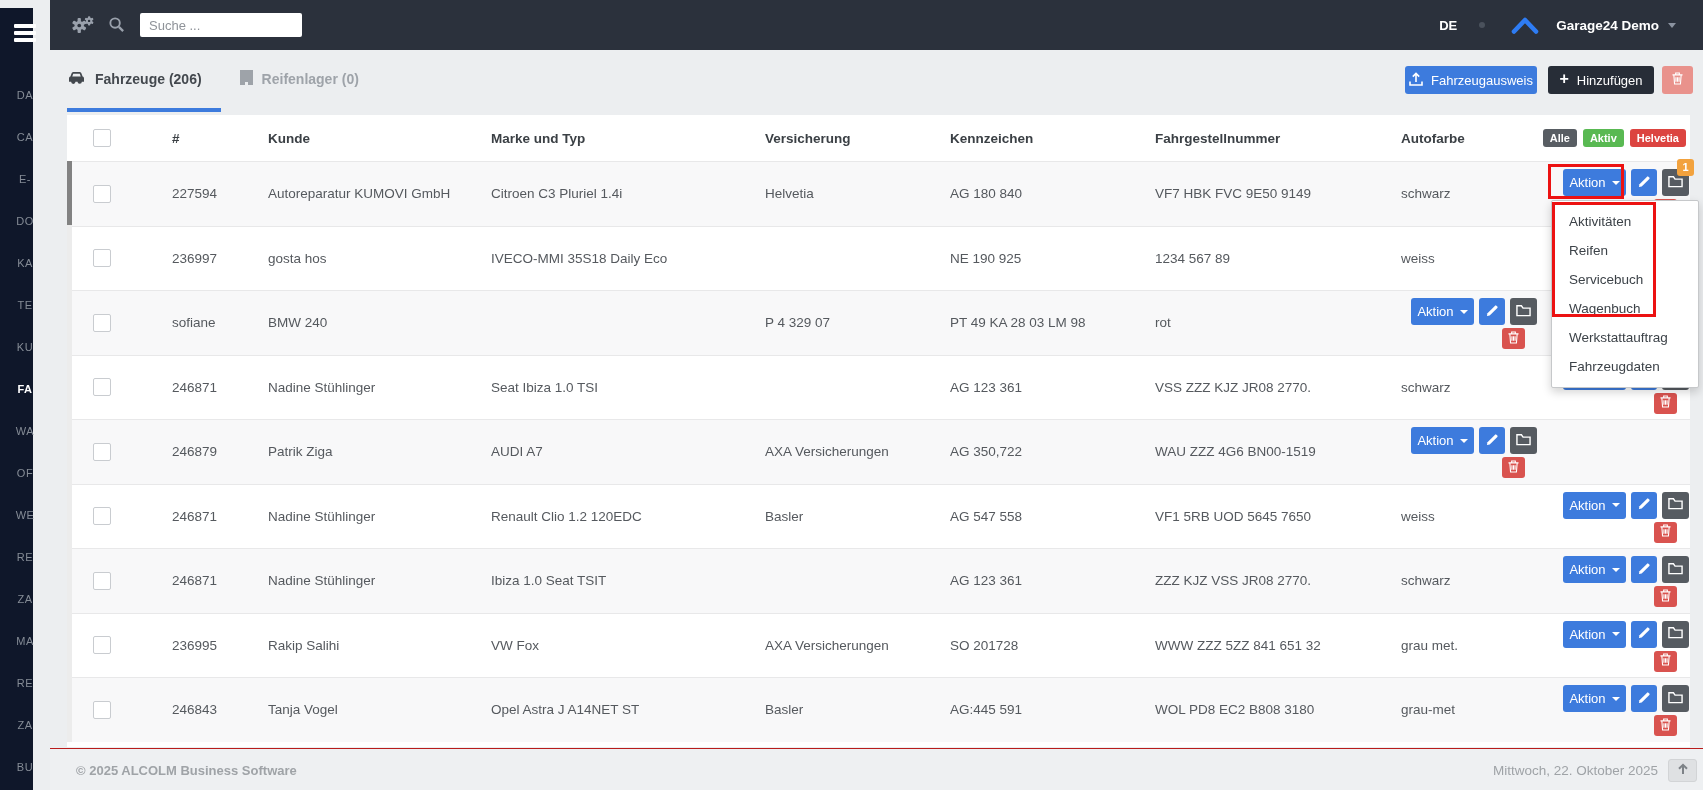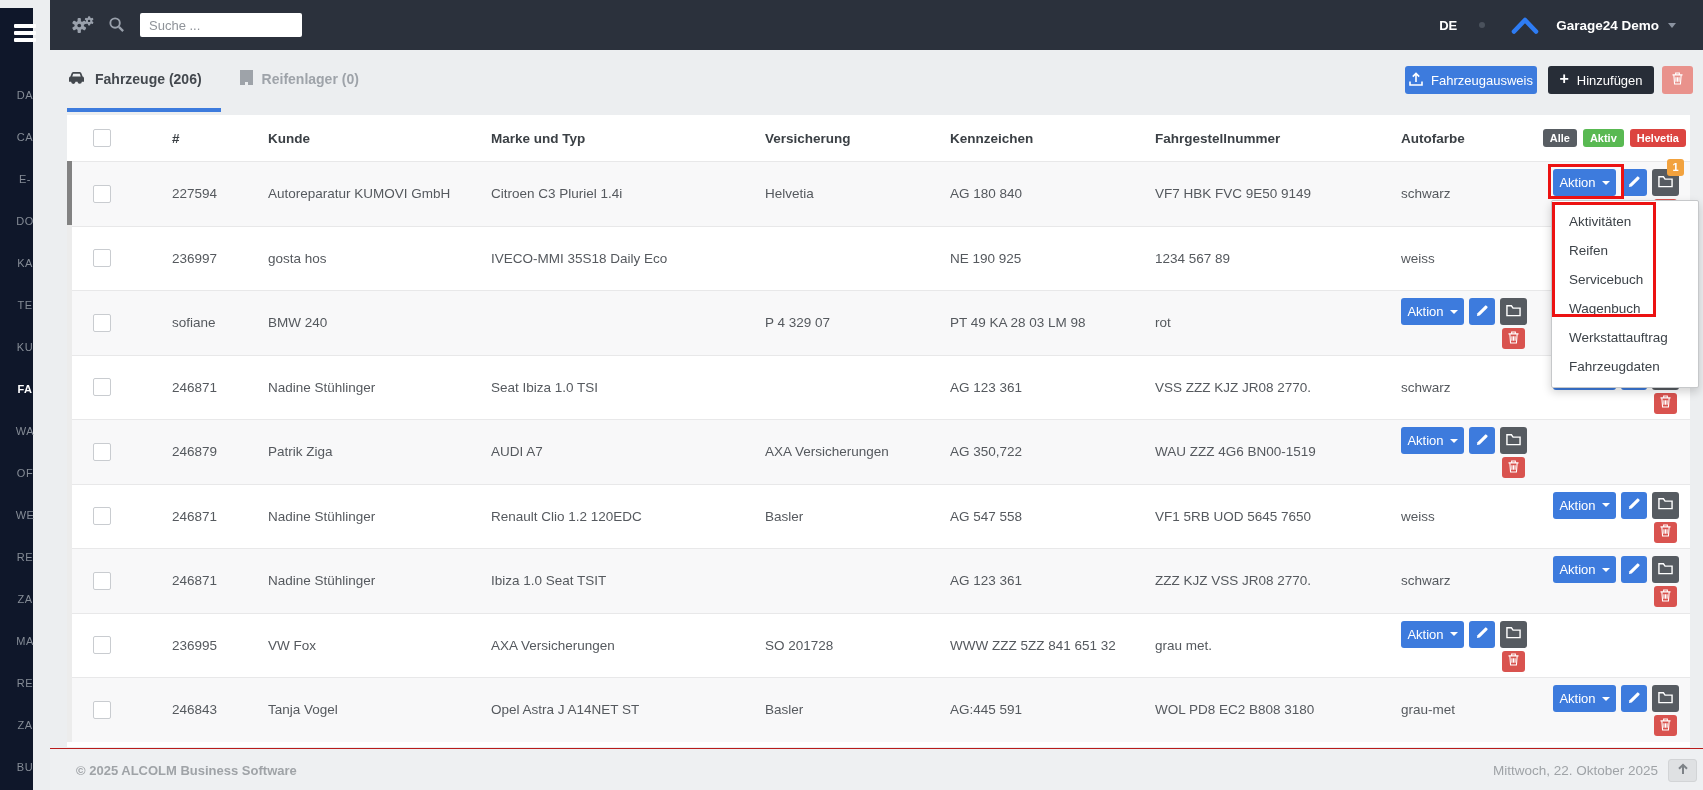--- a/index.html
+++ b/index.html
@@ -61,21 +61,21 @@
 
   
   .vtrack { position:absolute; left:0; top:46px; width:5px; height:581px; background:#ececec; }
   .vthumb { position:absolute; left:0; top:0; width:5px; height:64px; background:#828282; cursor:grab; }
 
   
   .c-actions { flex-direction:column; align-items:flex-start !important; justify-content:flex-start; }
   .btnline { display:flex; gap:5px; margin-top:7px; }
   .rowbtn { border:none; border-radius:3px; height:27px; display:flex; align-items:center; justify-content:center;
             cursor:pointer; font-family:"Liberation Sans",sans-serif; }
-  .btn-aktion { width:63px; background:#3d7bdd; color:#fff; font-size:13px; }
+  .btn-aktion { width:63px; background:#3d7bdd; color:#fff; font-size:13px;margin-left:10px; }
   .btn-aktion .caret-w { width:0; height:0; border-left:4px solid transparent; border-right:4px solid transparent;
                          border-top:4px solid #fff; margin-left:6px; }
   .btn-edit { width:26px; background:#3d7bdd; }
   .btn-folder { width:27px; background:#565b61; position:relative; }
   .fbadge { position:absolute; top:-10px; right:-5px; width:17px; height:17px; background:#f2a23e; color:#fff;
             border-radius:3px; font-size:11px; font-weight:bold; line-height:17px; text-align:center; z-index:6; }
   .btn-trash-row { margin:3px 0 0 101px; width:23px; height:21px; background:#d9534f; border:none; border-radius:3px;
                    display:flex; align-items:center; justify-content:center; cursor:pointer; }
 
   
@@ -465,20 +465,21 @@
                   <path fill="none" stroke="#fff" stroke-width="1.2" d="M.5 3h11M4 3V1h4v2M2 3l.8 10h6.4L10 3M4.3 5.5v5M6 5.5v5M7.7 5.5v5"></path>
                 </svg></span>
       </button>
     </div>
   </div>
         <div class="grid trow">
     <div class="c-check">
             <span class="checkbox"></span>
           </div>
     <div>236995</div>
+    <div>Rakip Salihi</div>
     <div>VW Fox</div>
     <div>AXA Versicherungen</div>
     <div>SO 201728</div>
     <div>WWW ZZZ 5ZZ 841 651 32</div>
     <div>grau met.</div>
     <div class="c-actions">
       <div class="btnline">
         <button class="rowbtn btn-aktion">
           <span>Aktion</span>
                 <span class="caret-w"></span>

